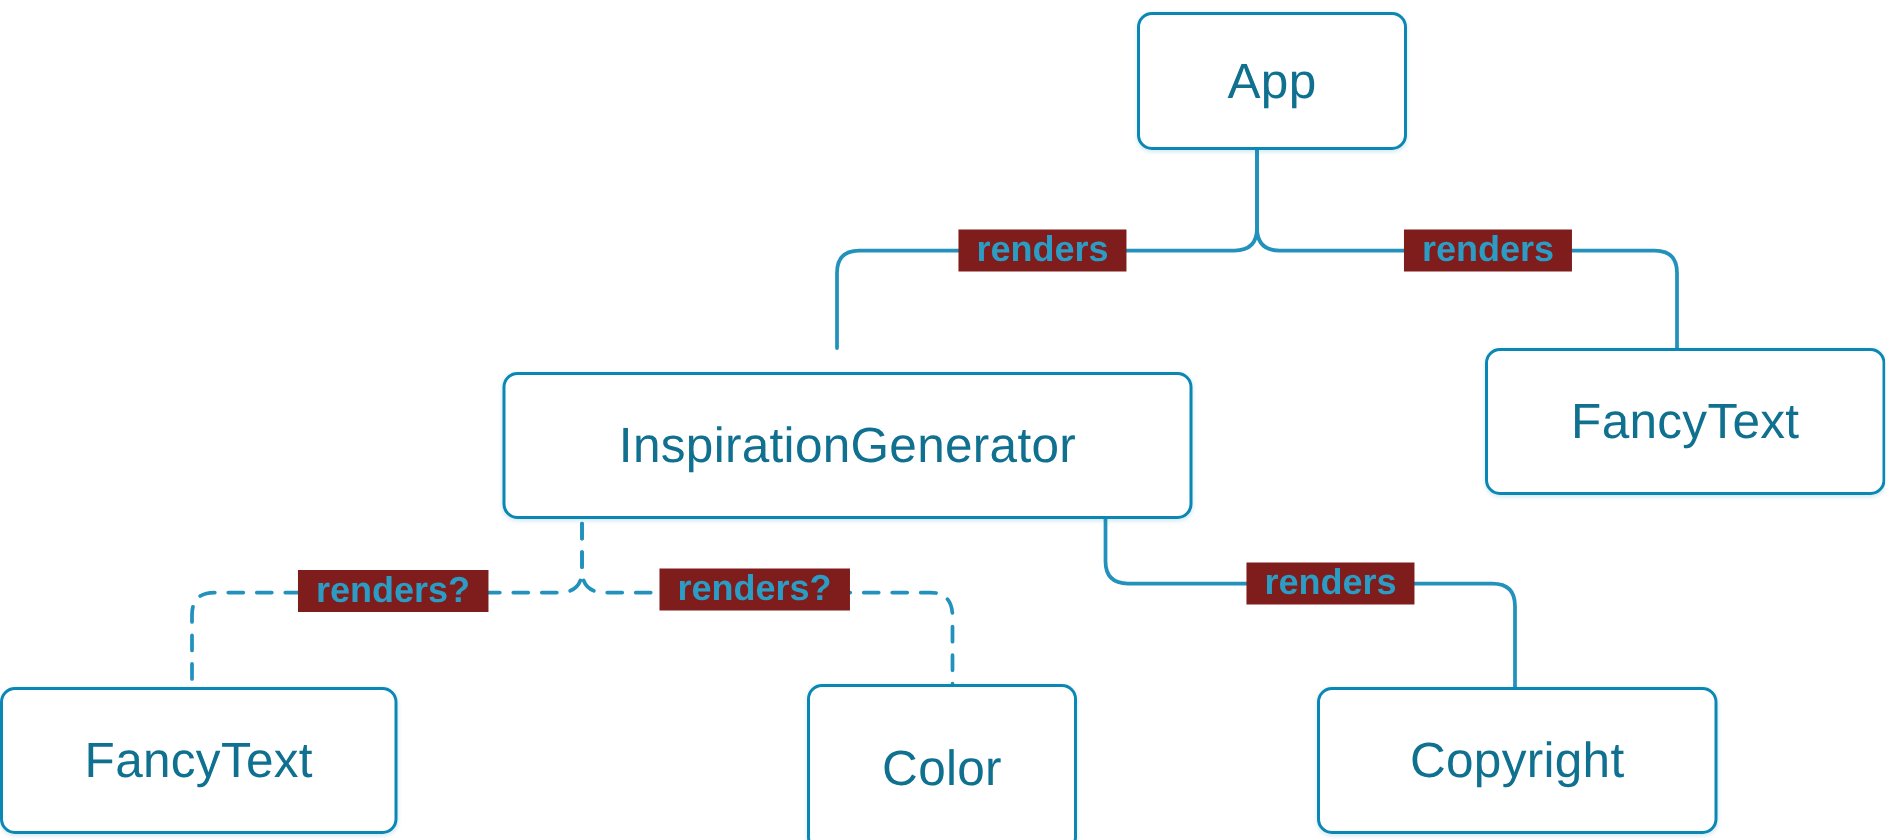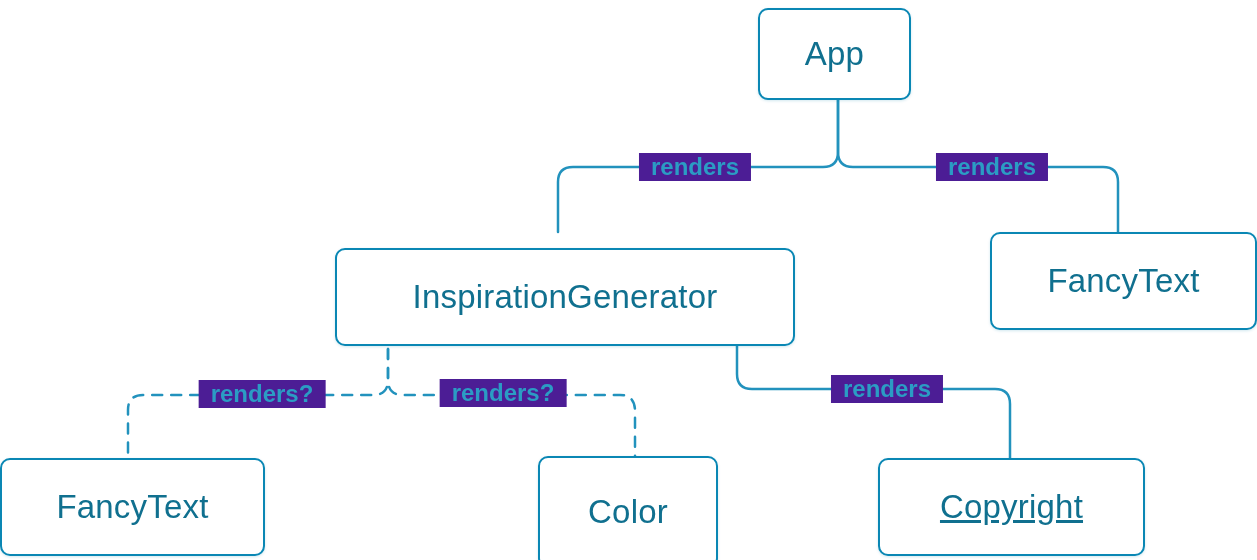--- a/index.html
+++ b/index.html
@@ -43,21 +43,21 @@
       box-shadow: 0 1px 3px rgba(8, 126, 164, 0.18);
       color: #10708f;
       font-size: 33px;
       letter-spacing: 0.2px;
       box-sizing: border-box;
       white-space: nowrap;
     }
     .edge-label {
       position: absolute;
       transform: translate(-50%, -50%);
-      background: #4c1d95;
+      background: #7f1d1d;
       padding: 2px 12px;
       color: #2b9cc4;
       font-size: 24px;
       font-weight: bold;
       white-space: nowrap;
       line-height: 1;
     }
   </style>
 </head>
 <body>
@@ -71,37 +71,37 @@
     <path class="dashed" d="M388 330 L388 380 Q388 395 403 395 L620 395 Q635 395 635 411 L635 456"></path>
     <path d="M737 330 L737 374 Q737 389 752 389 L995 389 Q1010 389 1010 404 L1010 458"></path>
   </svg>
 
   <div class="edge-label" style="left:695px; top:167px;">renders</div>
   <div class="edge-label" style="left:992px; top:167px;">renders</div>
   <div class="edge-label" style="left:262px; top:394px;">renders?</div>
   <div class="edge-label" style="left:503px; top:393px;">renders?</div>
   <div class="edge-label" style="left:887px; top:389px;">renders</div>
 
-  <div class="node" style="left:758px; top:8px; width:153px; height:92px;">
+  <div class="node" style="left:758px; top:8px; width:180px; height:92px;">
     <span>App</span>
   </div>
 
   <div class="node" style="left:335px; top:248px; width:460px; height:98px;">
     <span>InspirationGenerator</span>
   </div>
 
   <div class="node" style="left:990px; top:232px; width:267px; height:98px;">
     <span>FancyText</span>
   </div>
 
   <div class="node" style="left:0px; top:458px; width:265px; height:98px;">
     <span>FancyText</span>
   </div>
 
   <div class="node" style="left:538px; top:456px; width:180px; height:112px;">
     <span>Color</span>
   </div>
 
-  <div class="node" style="left:878px; top:458px; width:267px; height:98px;text-decoration:underline;">
+  <div class="node" style="left:878px; top:458px; width:267px; height:98px;">
     <span>Copyright</span>
   </div>
 
 </div>
 
 </body></html>

